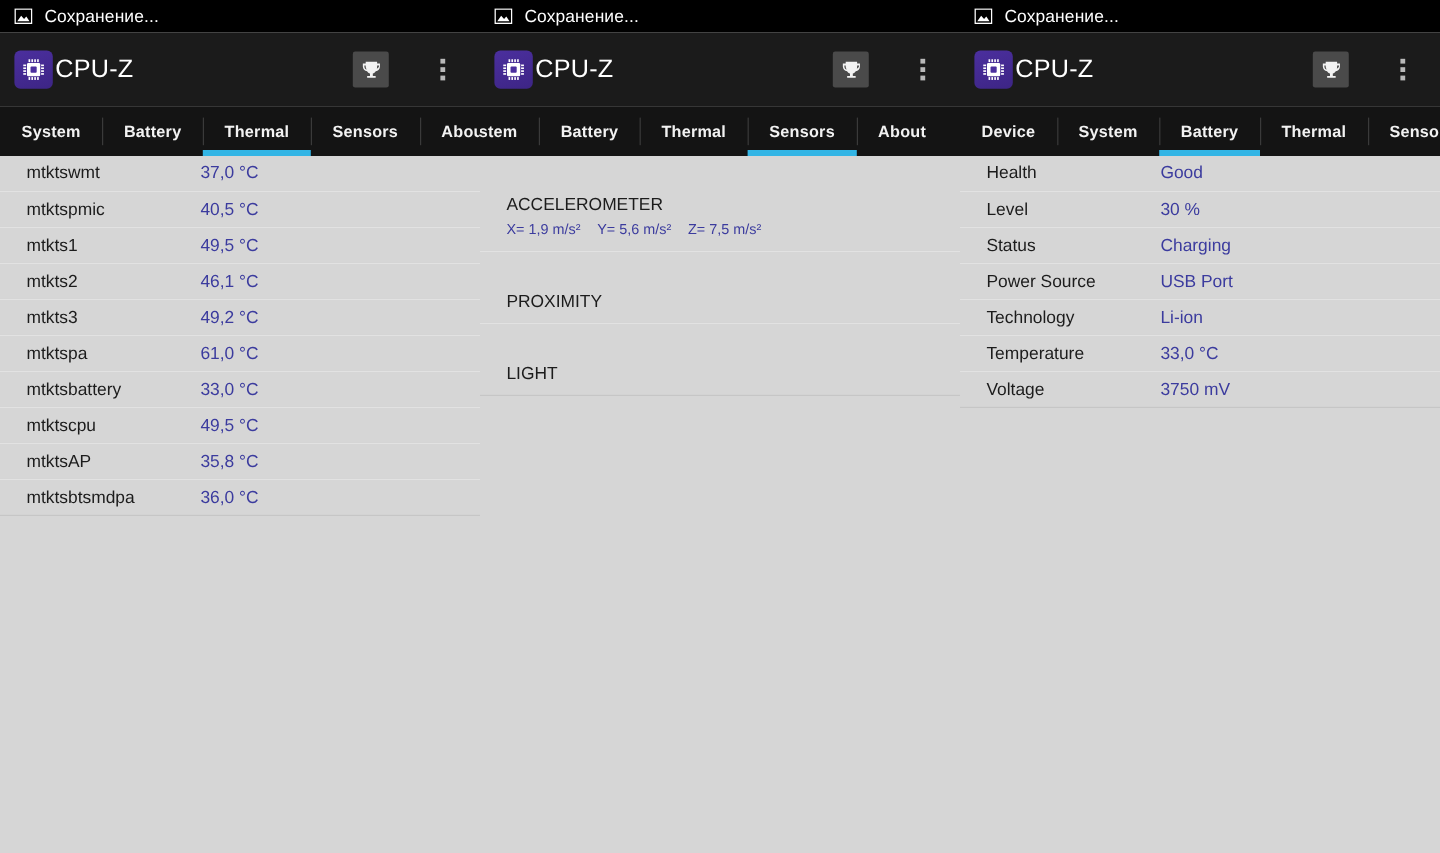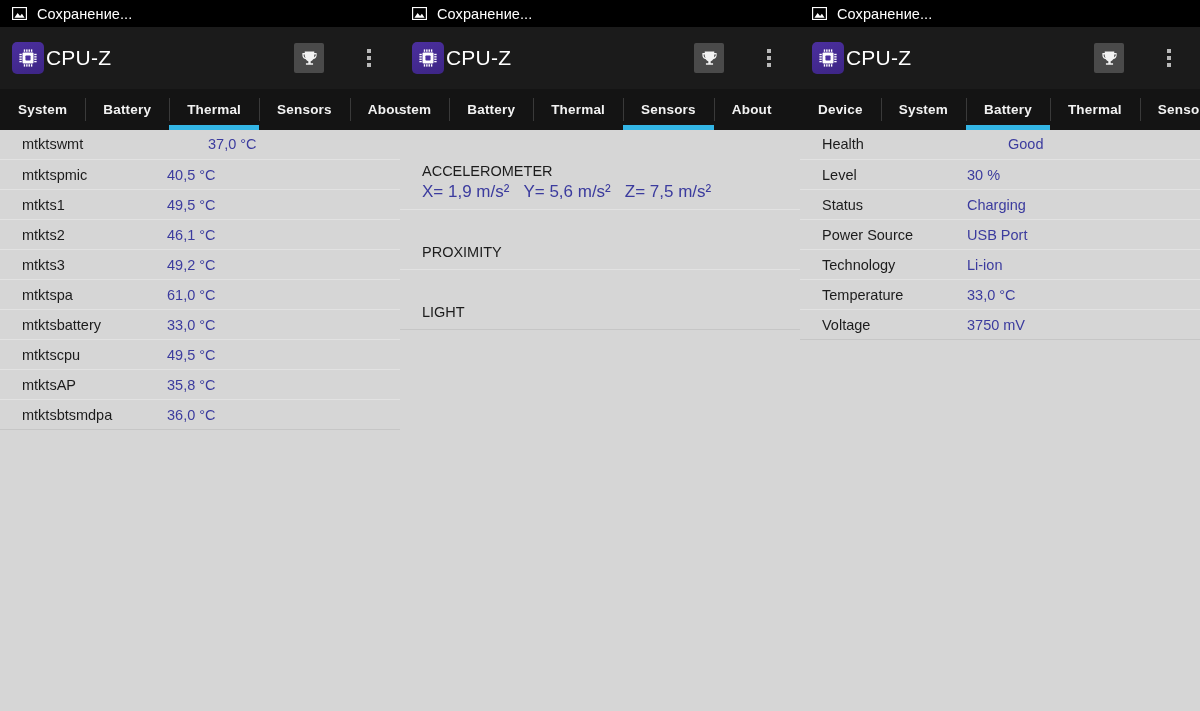--- a/index.html
+++ b/index.html
@@ -71,32 +71,32 @@
   .panel.mid .tabbar { margin-left: -36px; }
   .panel.right .tabbar { margin-left: 0; }
 
   
   .content { background: #d6d6d6; height: 100%; }
   .row {
     height: 31px; display: flex; align-items: center;
     border-bottom: 1px solid #c6c6c6; border-top: 1px solid #e2e2e2;
     margin-top: -1px; padding-left: 22px;
   }
-  .row:first-child { border-top: none; gap: 41px; }
+  .row:first-child { border-top: none; }
   .row-label { color: #1c1c1c; font-size: 14.5px; width: 145px; flex: none; }
   .row-value { color: #3b3b9e; font-size: 14.5px; }
 
   
   .srow {
     border-bottom: 1px solid #c6c6c6; border-top: 1px solid #e2e2e2;
     margin-top: -1px; padding: 6px 0 7px 22px;
   }
   .srow:first-child { border-top: none; }
   .srow-title { color: #1c1c1c; font-size: 14.5px; line-height: 19px; margin-top: 27px; }
-  .srow-vals { color: #3b3b9e; font-size: 17px; line-height: 21px; display: flex; gap: 14px; }
+  .srow-vals { color: #3b3b9e; font-size: 12px; line-height: 21px; display: flex; gap: 14px; }
   .srow.tall { min-height: 46px; }
 </style>
 </head>
 <body>
 
 <div class="screen">
   <div class="panels" id="panels">
       <div class="panel left">
         <div class="statusbar">
           <span class="status-icon">

